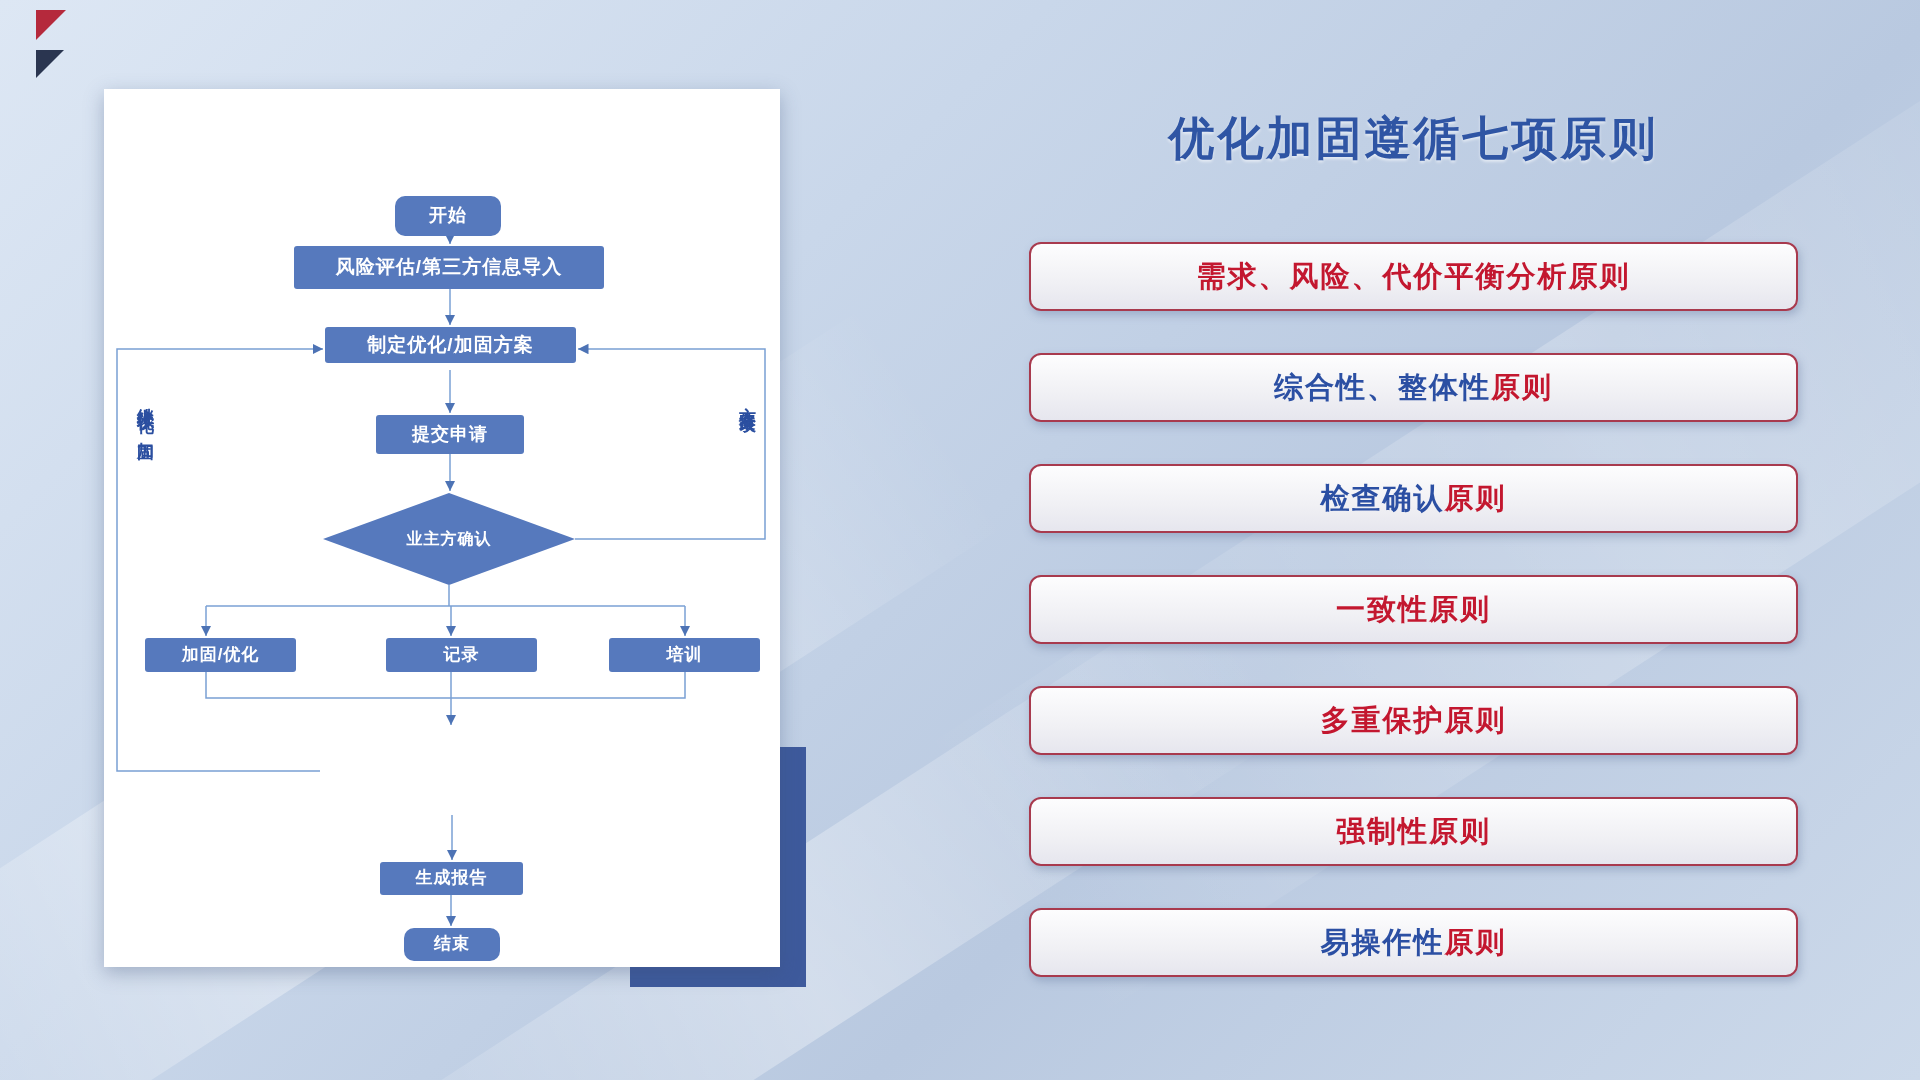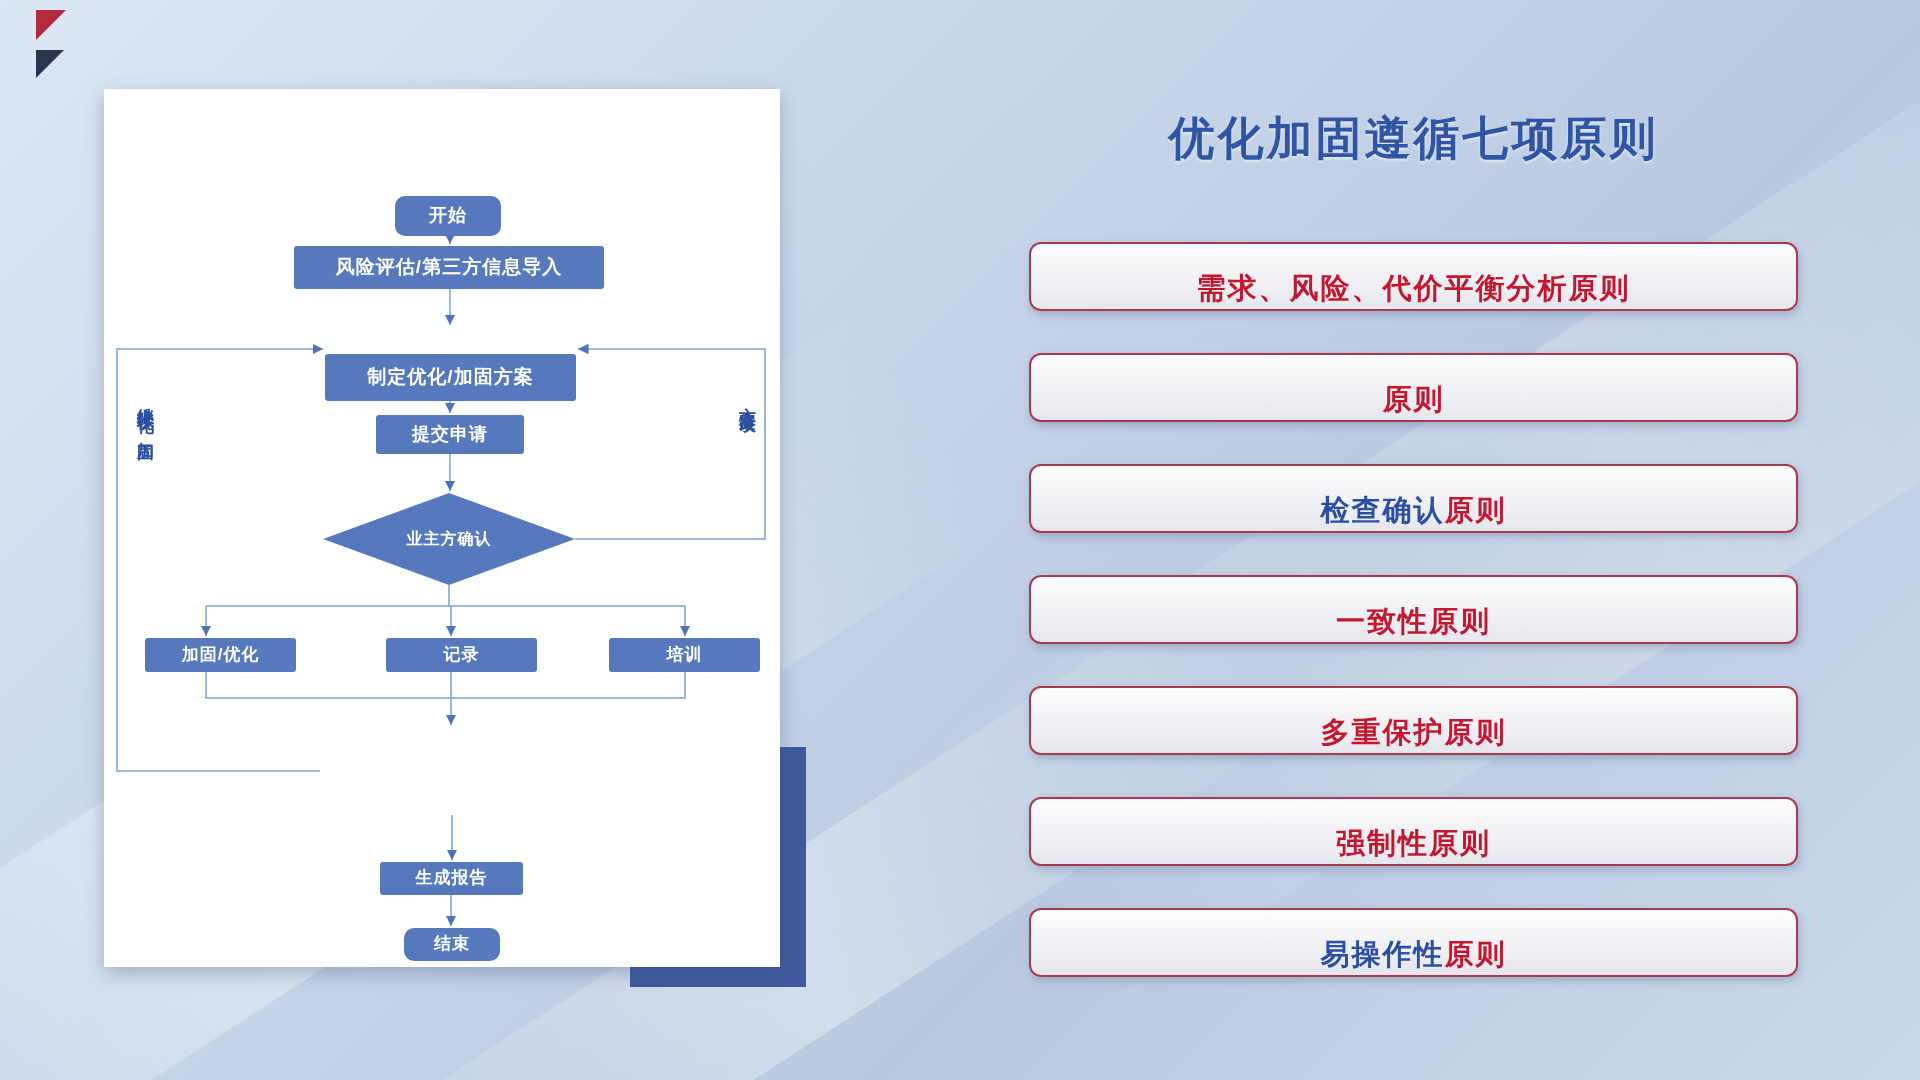--- a/index.html
+++ b/index.html
@@ -54,21 +54,21 @@
     position:absolute; left:1029px; top:108px; width:769px; text-align:center;
     font-size:46px; font-weight:bold; color:#2f55a4; letter-spacing:3px;
     text-shadow:0 2px 3px rgba(255,255,255,.6);
   }
   .principles { position:absolute; left:1029px; top:242px; width:769px; }
   .principle-box {
     height:69px; margin-bottom:42px; border-radius:12px;
     border:2px solid #a83a4e;
     background:linear-gradient(180deg,#fdfdfe 0%,#f0f0f4 60%,#e6e6ee 100%);
     box-shadow:2px 4px 9px rgba(90,110,150,.35);
-    display:flex; align-items:flex-end; justify-content:center;
+    display:flex; align-items:center; justify-content:center;
     font-size:29px; font-weight:bold; letter-spacing:2px;
   }
 </style>
 </head>
 <body>
 
 <div class="slide">
 
   <div class="streak streak1"></div>
   <div class="streak streak2"></div>
@@ -109,21 +109,21 @@
 
         <line x1="348" y1="726" x2="348" y2="771" marker-end="url(#arr)"></line>
         <line x1="347" y1="806" x2="347" y2="837" marker-end="url(#arr)"></line>
       </g>
     </svg>
 
     <div class="node rounded" style="left:291px;top:67px;width:106px;height:40px;font-size:18px;margin-top:40px;">开始</div>
 
     <div class="node rect" style="left:190px;top:157px;width:310px;height:43px;font-size:19px;">风险评估/第三方信息导入</div>
 
-    <div class="node rect" style="left:221px;top:238px;width:251px;height:47px;font-size:19px;margin-top:27px;">制定优化/加固方案</div>
+    <div class="node rect" style="left:221px;top:238px;width:251px;height:36px;font-size:19px;">制定优化/加固方案</div>
 
     <div class="node rect" style="left:272px;top:326px;width:148px;height:39px;font-size:18px;">提交申请</div>
 
     <div class="node diamond" style="left:219px;top:404px;width:252px;height:92px;font-size:16px;">业主方确认</div>
 
     <div class="node rect" style="left:41px;top:549px;width:151px;height:34px;font-size:17px;">加固/优化</div>
 
     <div class="node rect" style="left:272px;top:549px;width:151px;height:34px;font-size:17px;margin-left:10px;">记录</div>
 
     <div class="node rect" style="left:505px;top:549px;width:151px;height:34px;font-size:17px;">培训</div>
@@ -138,20 +138,21 @@
     <div class="vlabel" style="left:632px;top:305px;">方案修改</div>
   </div>
 
   <div class="title">优化加固遵循七项原则</div>
 
   <div class="principles">
       <div class="principle-box">
         <span style="color: rgb(195, 23, 47);">需求、风险、代价平衡分析原则</span>
       </div>
       <div class="principle-box">
+        <span style="color: rgb(43, 79, 163);">综合性、整体性</span>
         <span style="color: rgb(195, 23, 47);">原则</span>
       </div>
       <div class="principle-box">
         <span style="color: rgb(43, 79, 163);">检查确认</span>
         <span style="color: rgb(195, 23, 47);">原则</span>
       </div>
       <div class="principle-box">
         <span style="color: rgb(195, 23, 47);">一致性原则</span>
       </div>
       <div class="principle-box">

